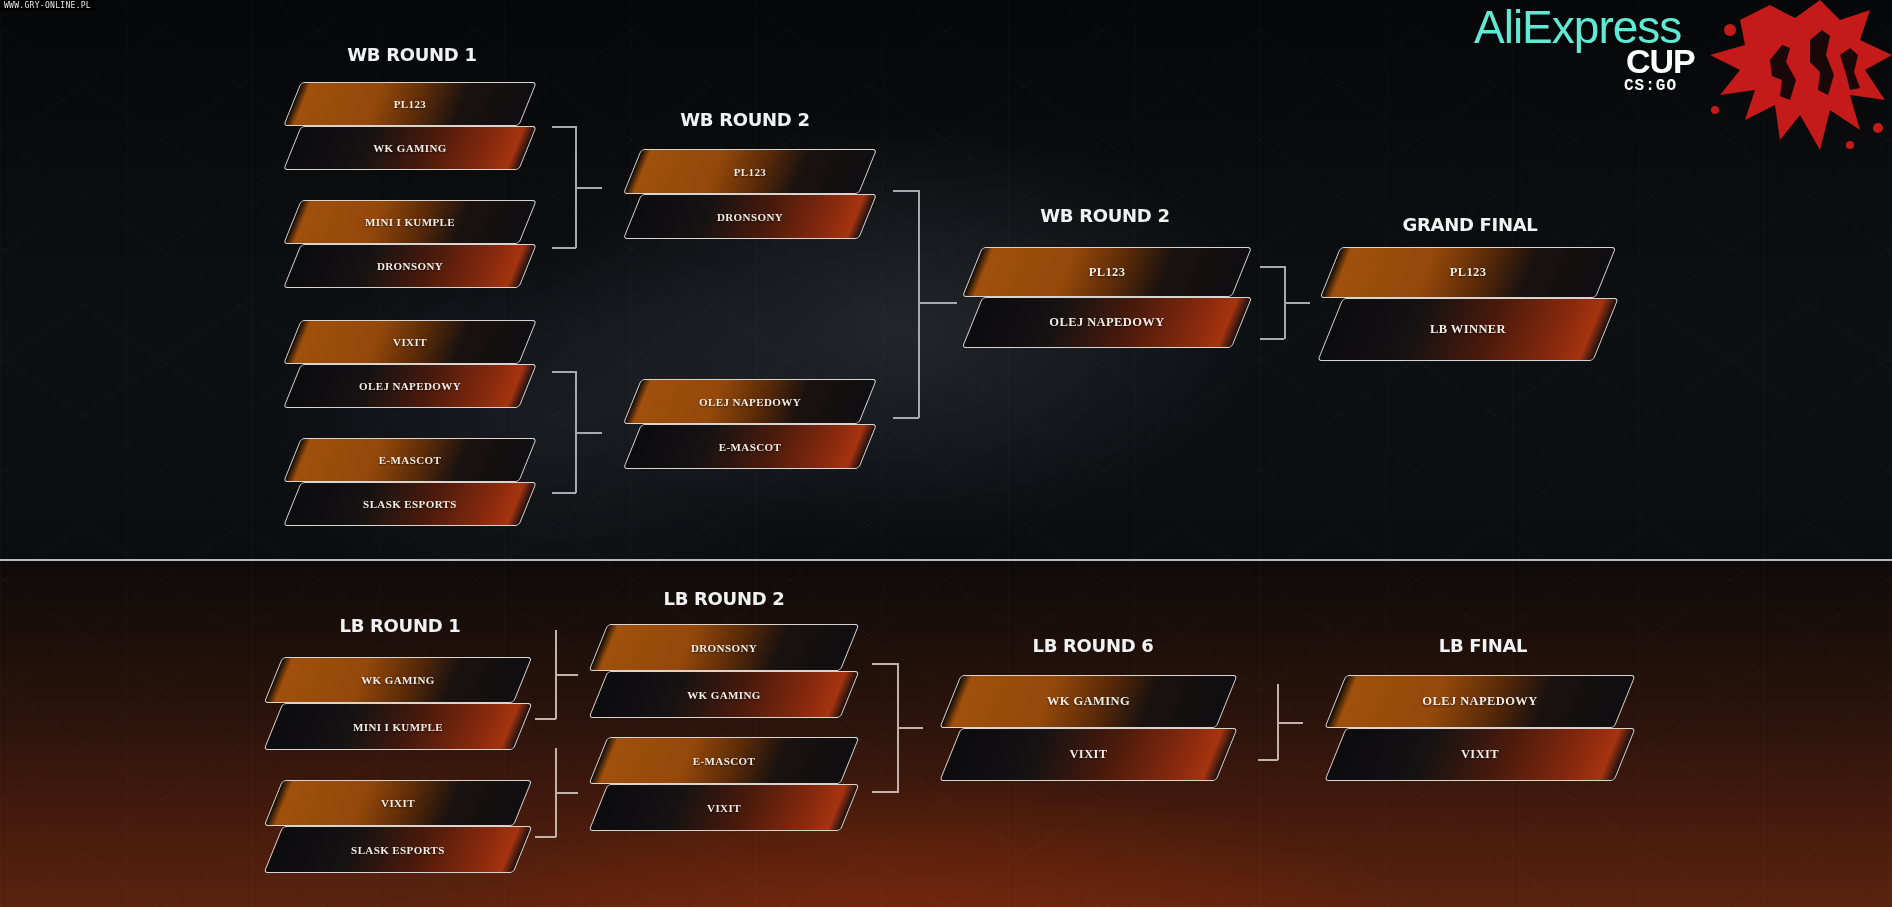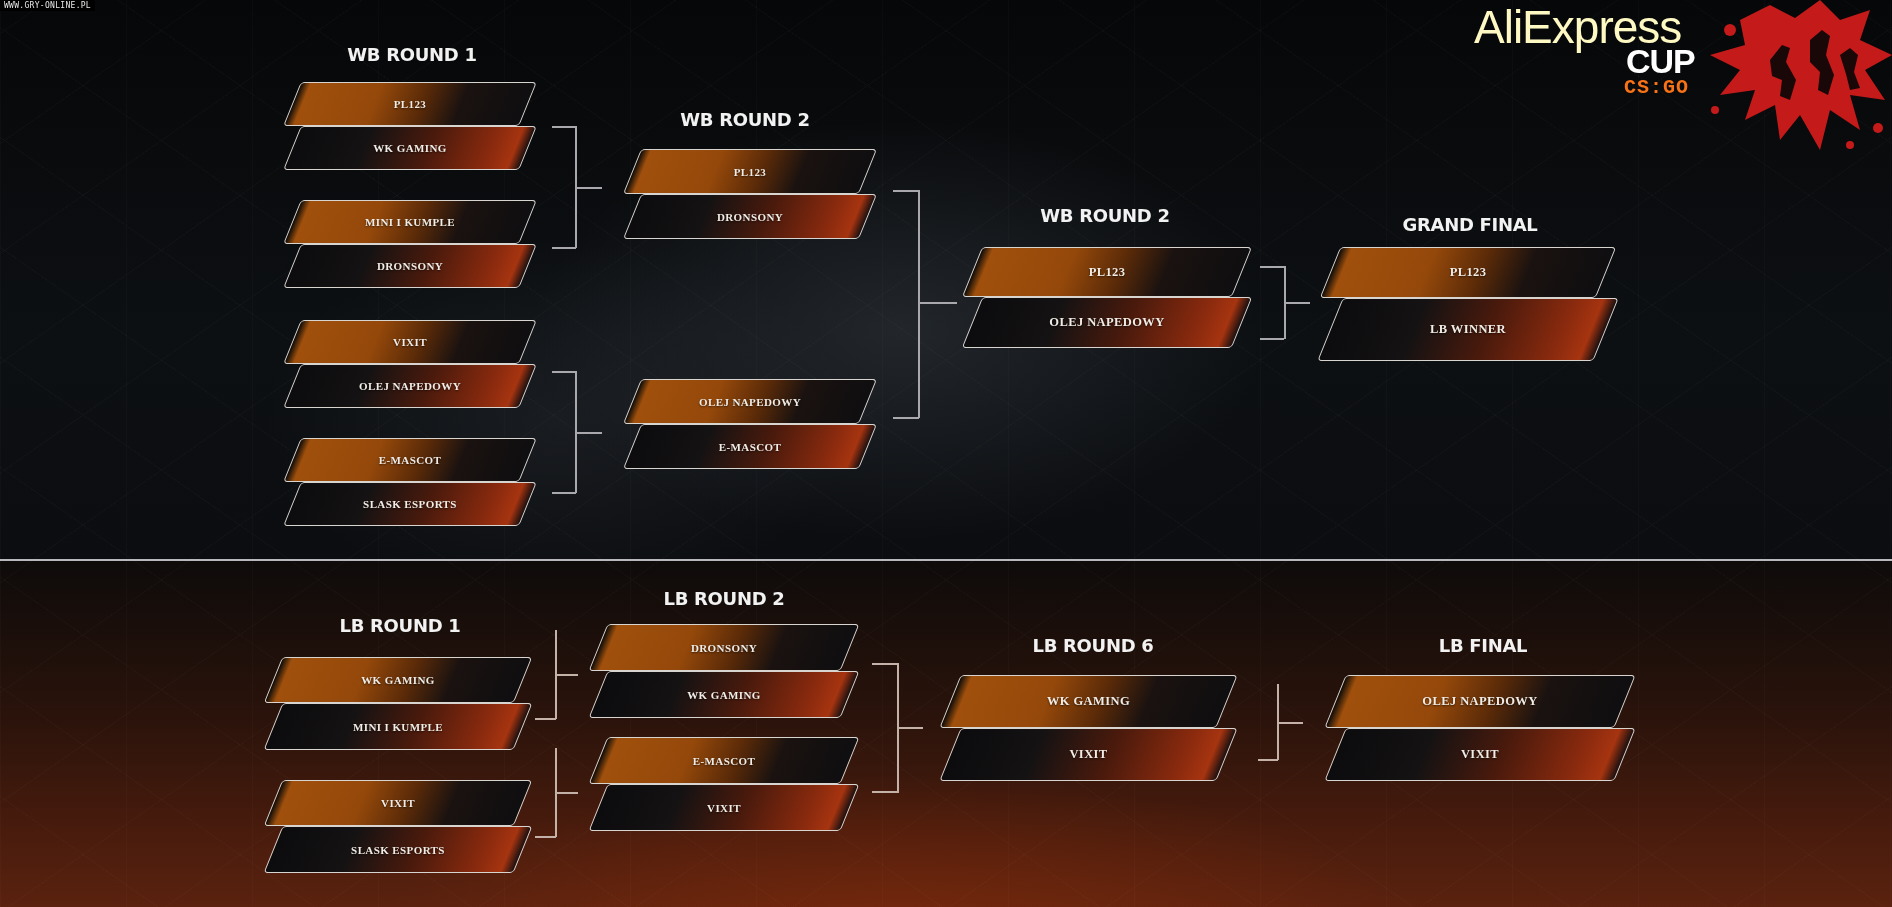--- a/index.html
+++ b/index.html
@@ -35,30 +35,30 @@
   }
   .watermark {
     position: absolute; left: 0; top: 0; padding: 1px 4px;
     background: #000; color: #e8e8e8;
     font-family: "DejaVu Sans Mono", monospace; font-size: 8px; letter-spacing: 0.3px;
   }
   
   .logo { position: absolute; left: 1460px; top: 0; width: 432px; height: 160px; }
   .logo .splash { position: absolute; left: 240px; top: 0; width: 192px; height: 155px; }
   .logo .ali {
-    position: absolute; left: 14px; top: 4px; color: #fef9c3;
+    position: absolute; left: 14px; top: 4px; color: #5eead4;
     font-family: "Liberation Sans", sans-serif; font-size: 46px; letter-spacing: -1px; line-height: 1;
   }
   .logo .cup {
     position: absolute; left: 166px; top: 44px; color: #fff;
     font-family: "Liberation Sans", sans-serif; font-weight: bold; font-size: 34px; line-height: 1; letter-spacing: -1px;
   }
   .logo .csgo {
-    position: absolute; left: 164px; top: 78px; color: #f97316;
-    font-family: "Liberation Mono", monospace; font-weight: bold; font-size: 20px; line-height: 1; letter-spacing: 1px;
+    position: absolute; left: 164px; top: 78px; color: #ffffff;
+    font-family: "Liberation Mono", monospace; font-weight: bold; font-size: 16px; line-height: 1; letter-spacing: 1px;
   }
   
   .round-title {
     position: absolute; color: #f2f2f2; font-weight: bold; font-size: 18px;
     font-family: "DejaVu Sans", sans-serif; letter-spacing: -0.3px;
     transform: translateX(-50%); white-space: nowrap; text-align: right;
   }
   
   .slot { position: absolute; font-family: Liberation Serif, serif; }
   .slot .shape {

